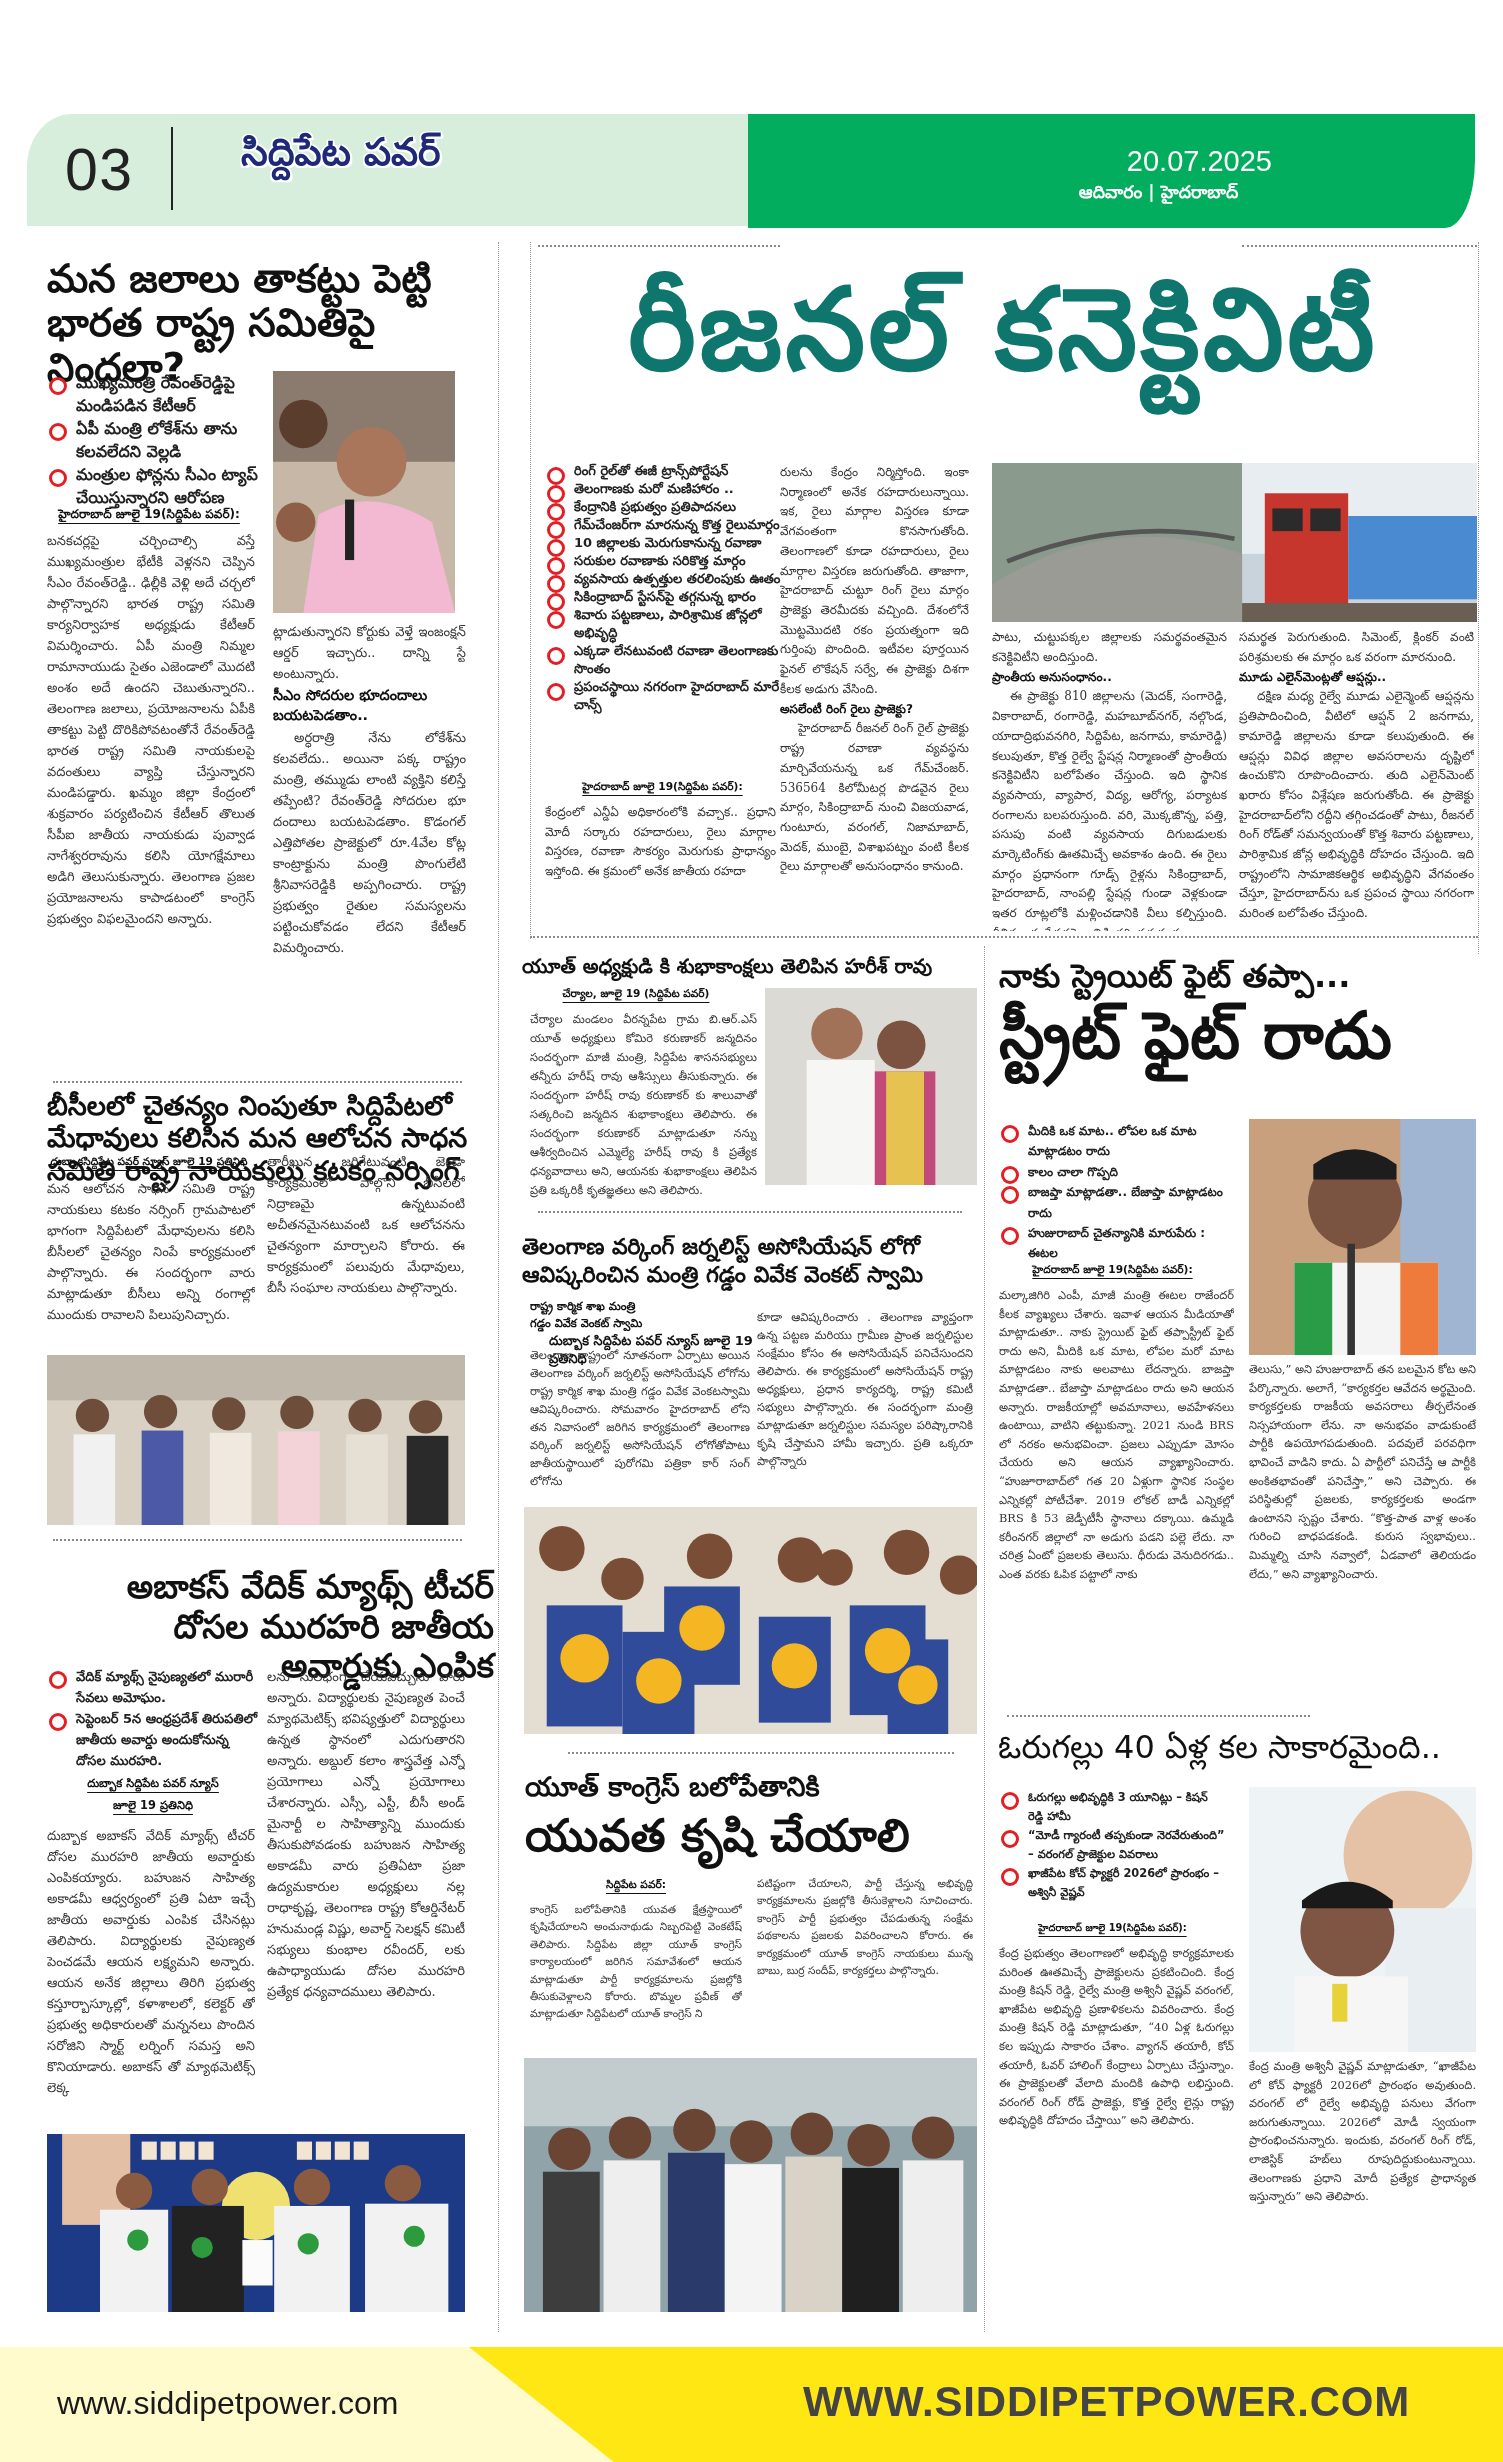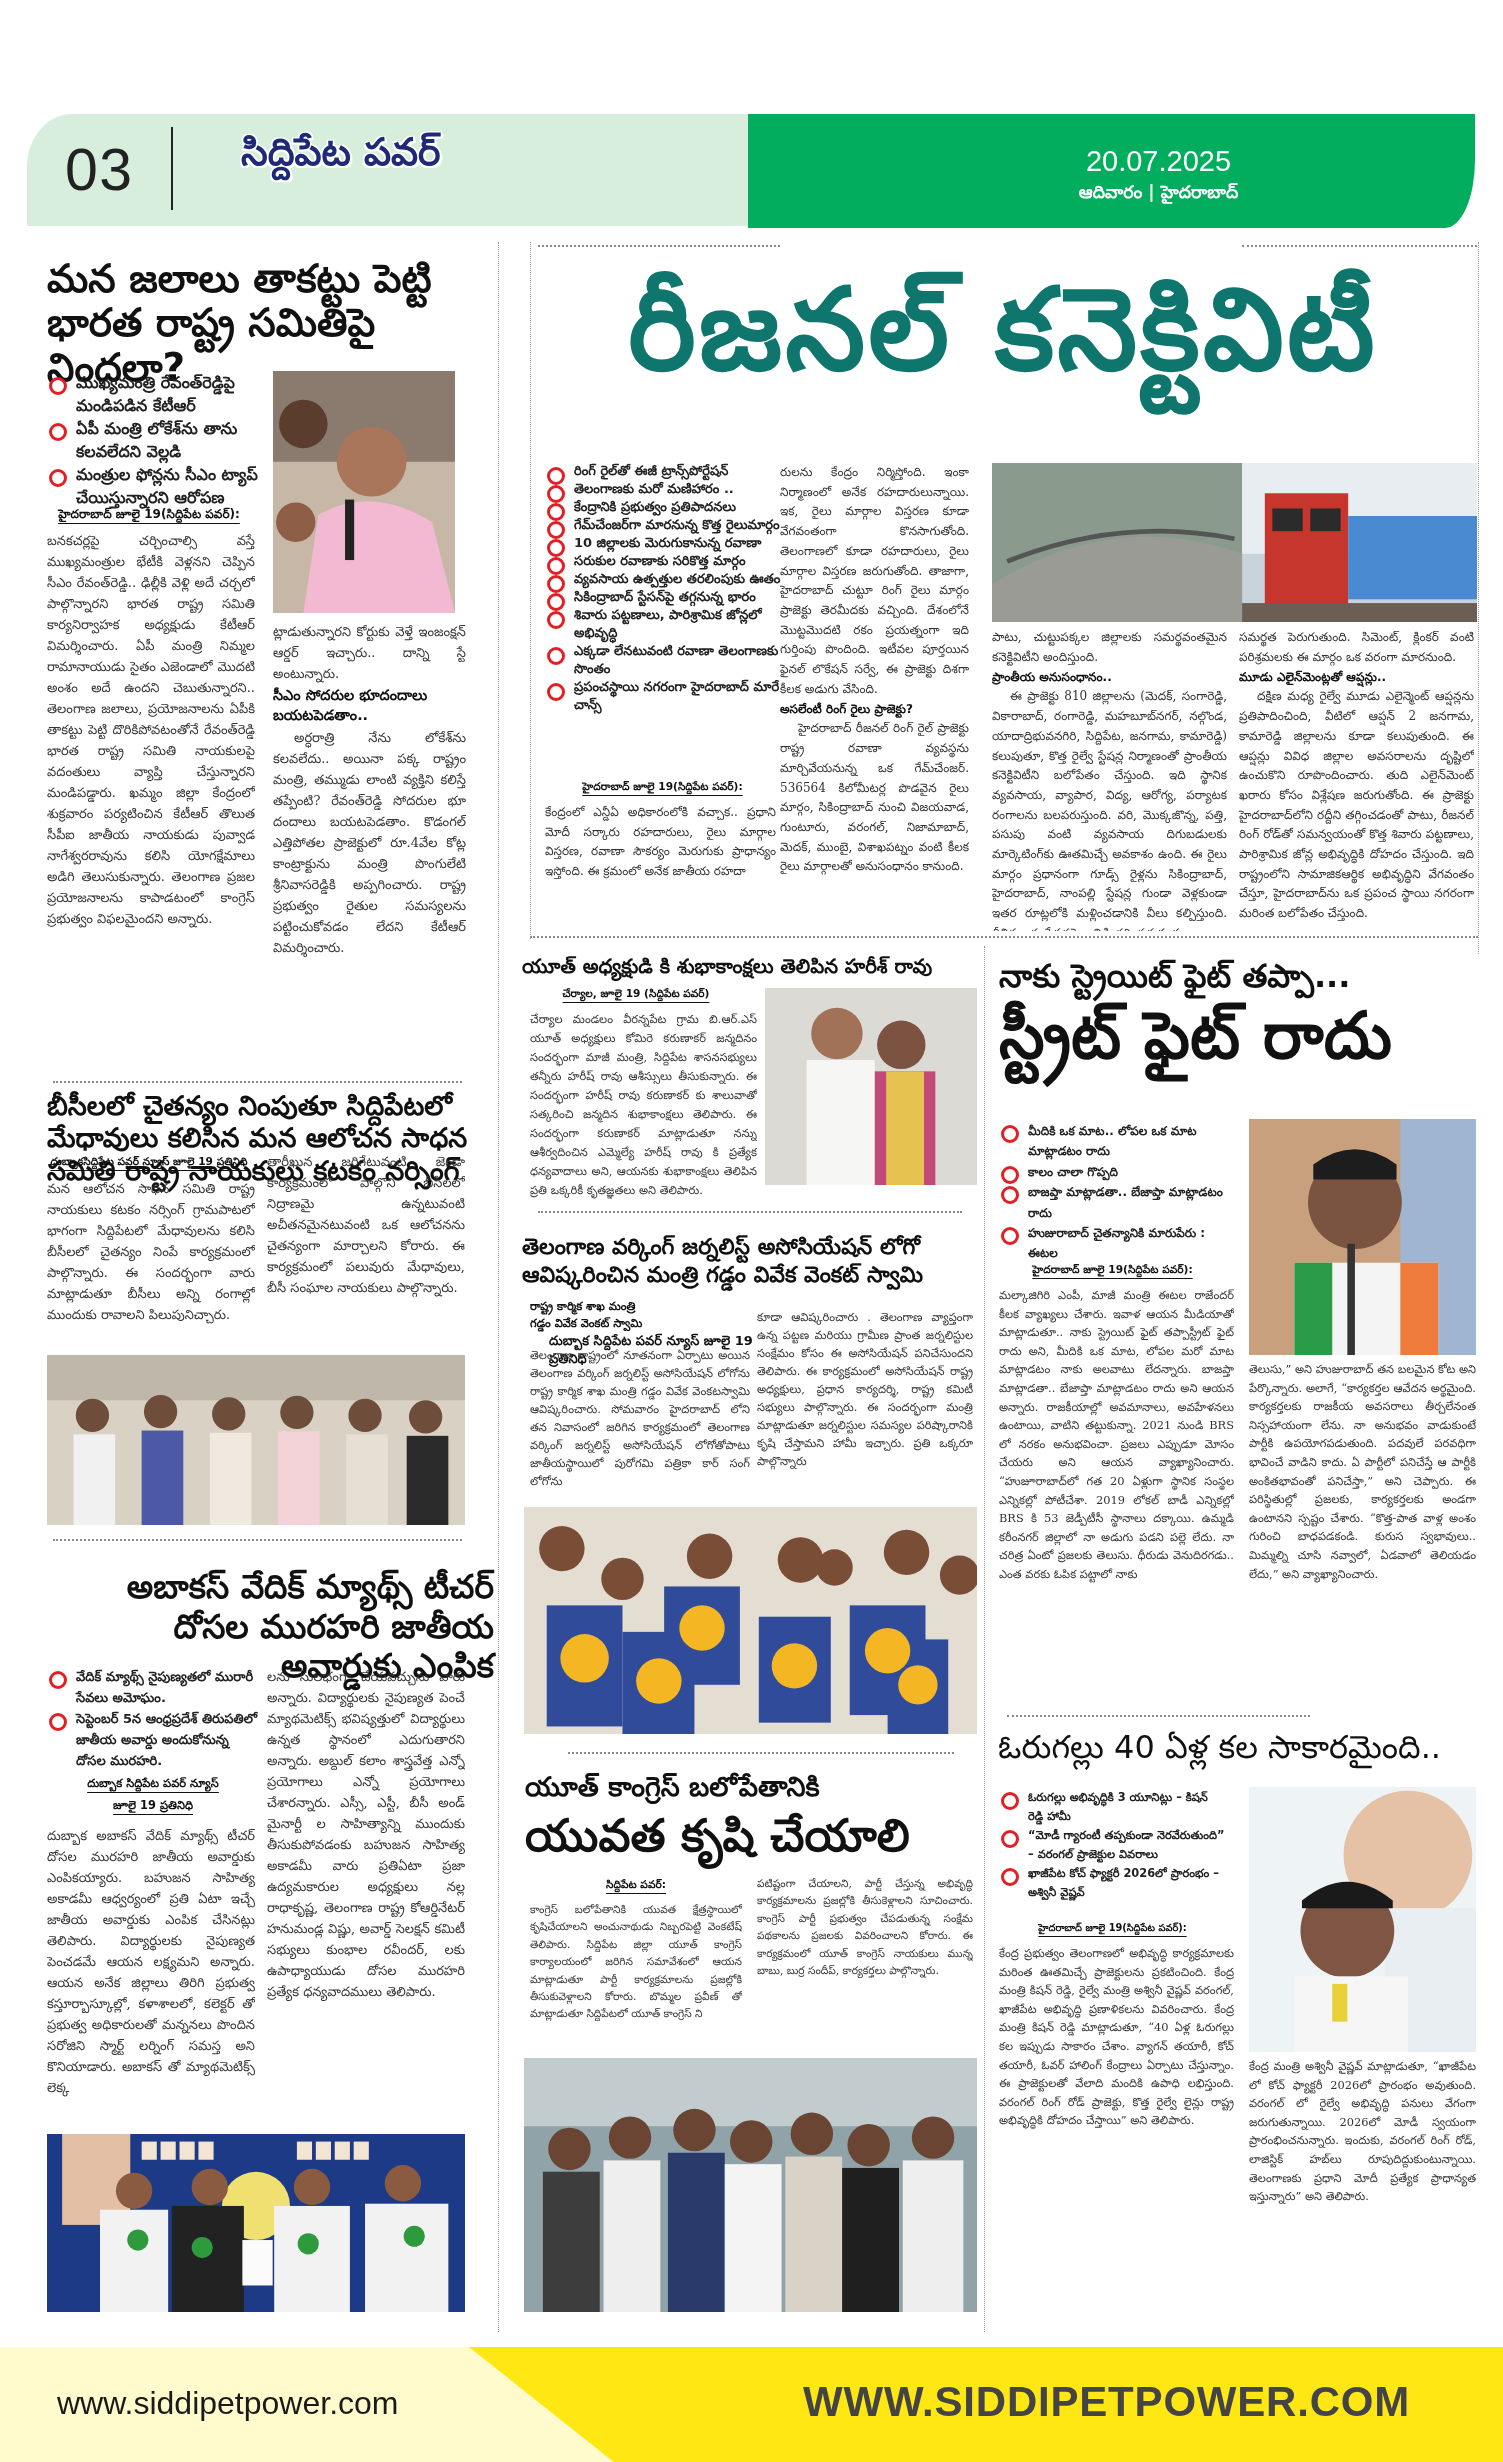--- a/index.html
+++ b/index.html
@@ -6,21 +6,21 @@
   html, body { width: 1503px; height: 2462px; background: #ffffff; overflow: hidden; }
   body { position: relative; font-family: "DejaVu Sans", sans-serif; color: #1b1b1b; }
   .abs { position: absolute; }
 
   
   .hdr-left { left: 27px; top: 114px; width: 727px; height: 112px; background: #d7eedd; border-top-left-radius: 45px 53px; }
   .hdr-right { left: 748px; top: 114px; width: 727px; height: 114px; background: #02ad5e; border-bottom-right-radius: 30px 68px; }
   .pg-num { left: 65px; top: 136px; font-family: "Liberation Sans", sans-serif; font-size: 59px; font-weight: 300; color: #222; letter-spacing: 1.5px; }
   .pg-sep { left: 171px; top: 127px; width: 2.3px; height: 83px; background: #222; }
   .masthead { left: 241px; top: 130px; font-family: "DejaVu Sans", sans-serif; font-weight: 900; font-size: 38px; color: #1e2a78; text-shadow: 2.3px 2.3px 0 #fff, -1.5px -1.5px 0 #fff, 1.5px -1.5px 0 #fff, -1.5px 1.5px 0 #fff; }
-  .hdr-date { left: 1045px; top: 145px; width: 227px; text-align: center; font-family: "Liberation Sans", sans-serif; font-size: 29px; color: #fff; font-weight: 300; }
+  .hdr-date { left: 1045px; top: 145px; width: 227px; text-align: right; font-family: "Liberation Sans", sans-serif; font-size: 29px; color: #fff; font-weight: 300; }
   .hdr-day { left: 1045px; top: 182px; width: 227px; text-align: center; font-size: 17.4px; color: #fff; font-weight: bold; }
 
   
   .vrule { border-left: 1.5px dotted #9b9b9b; width: 0; }
   .hrule { border-top: 2.3px dotted #8a8a8a; height: 0; }
 
   .head-xl { font-weight: bold; line-height: 1.14; color: #111; }
   .bullets { list-style: none; }
   .bullets li { position: relative; padding-left: 29px; font-weight: bold; color: #222; }
   .bullets li::before { content: ""; position: absolute; left: 1.5px; top: 0.35em; width: 12px; height: 12px; border: 3px solid #e31e24; border-radius: 50%; }

